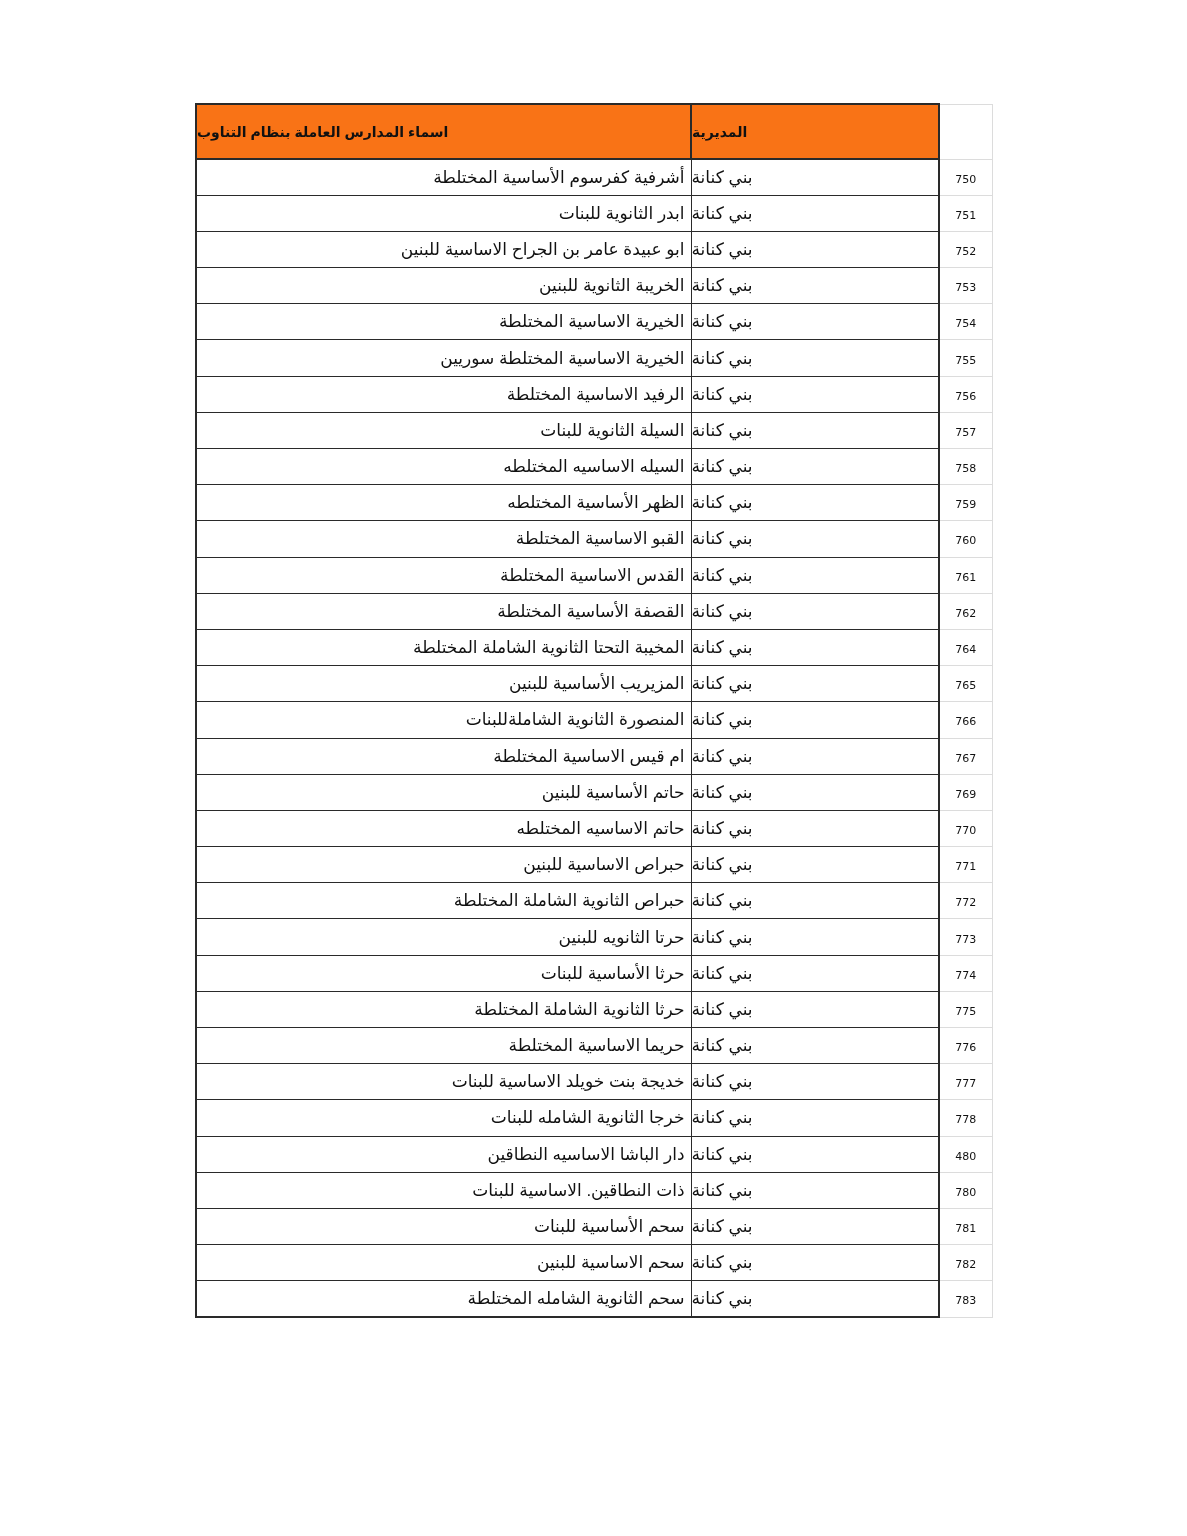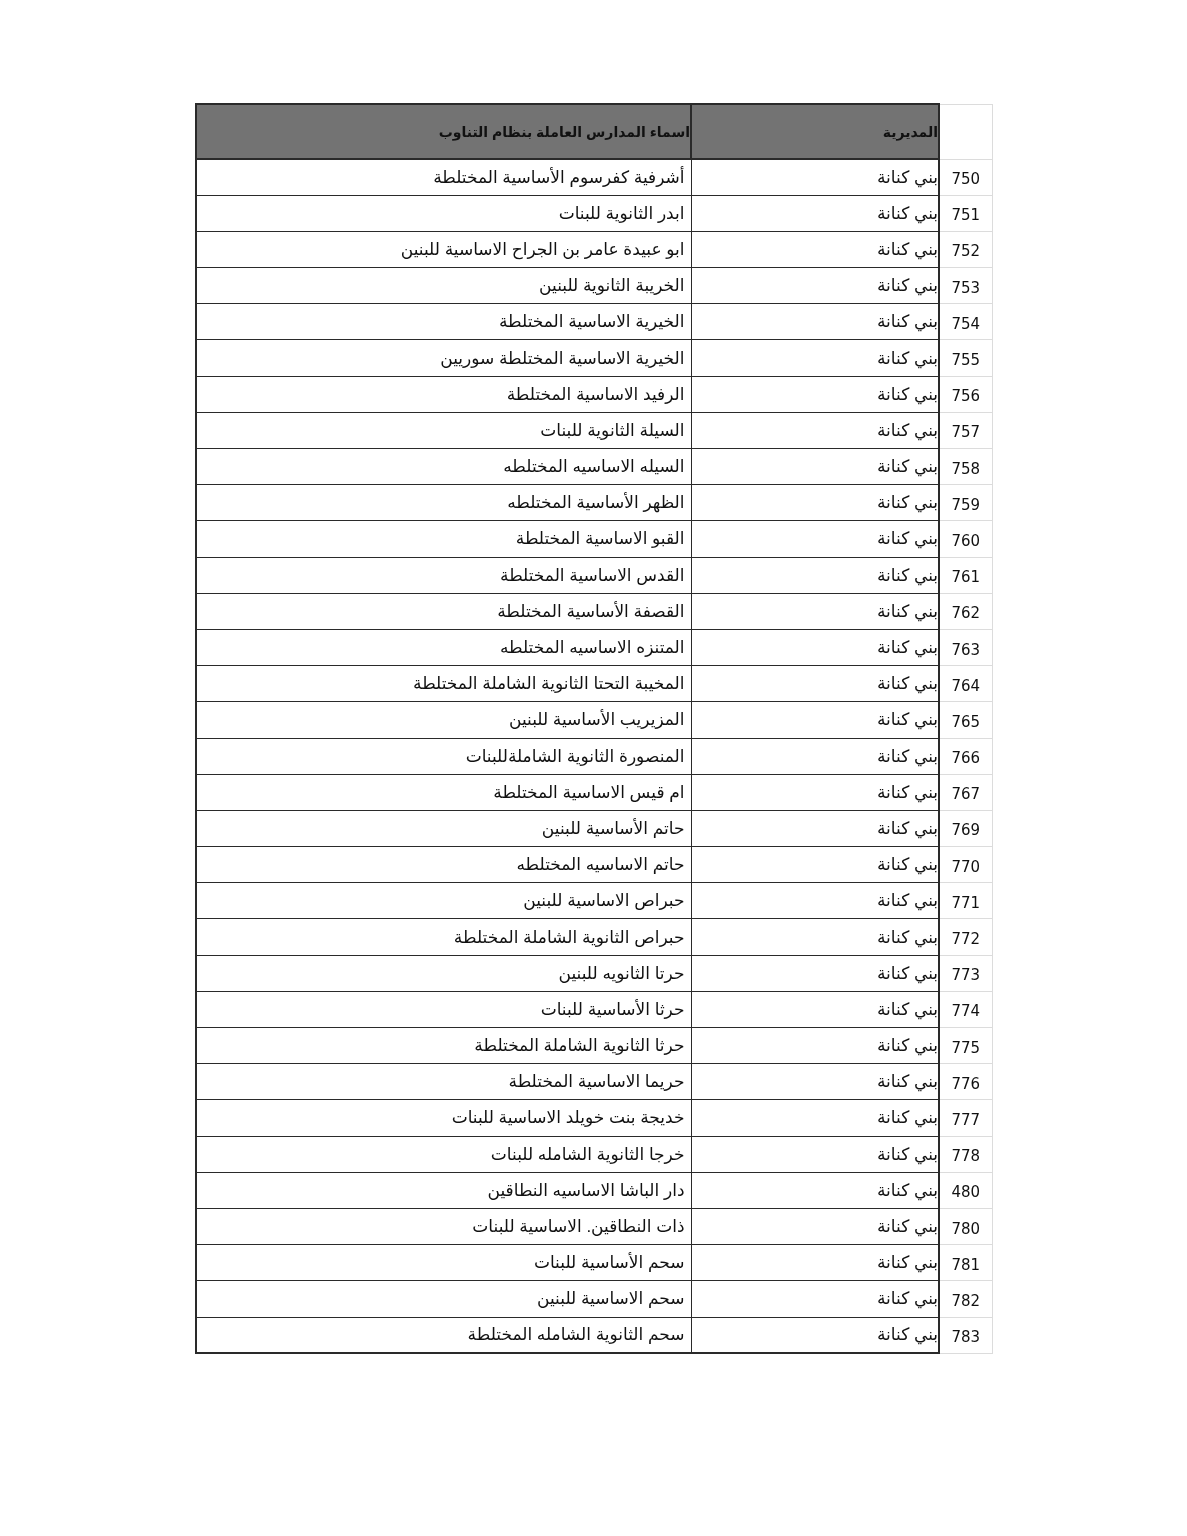--- a/index.html
+++ b/index.html
@@ -6,29 +6,29 @@
   body { width: 1187px; height: 1536px; position: relative; overflow: hidden;
          font-family: "Liberation Sans", "DejaVu Sans", sans-serif; color: #111; }
   .sheet { position: absolute; left: 195px; top: 103px; width: 796px; }
   table { border-collapse: collapse; table-layout: fixed; width: 796px; direction: ltr; }
   col.c-name { width: 495px; }
   col.c-dir { width: 248px; }
   col.c-num { width: 53px; }
   th, td { padding: 0; overflow: hidden; white-space: nowrap; }
   thead tr { height: 55px; }
   tbody tr { height: 36.2px; }
-  th.h-main { background: #737373; border: 2px solid #2a2a2a; font-weight: bold;
-              font-size: 14px; text-align: right; direction: rtl; }
+  th.h-main { background: #f97316; border: 2px solid #2a2a2a; font-weight: bold;
+              font-size: 14px; text-align: left; direction: rtl; }
   th.h-num { background: #ffffff; border: 1px solid #dcdcdc; border-left: none; }
   td.name { border: 1.5px solid #2a2a2a; border-left: 2px solid #2a2a2a; text-align: right;
             direction: rtl; font-size: 17px; padding-right: 6px; }
-  td.dir { border: 1.5px solid #2a2a2a; border-right: 2px solid #2a2a2a; text-align: right;
+  td.dir { border: 1.5px solid #2a2a2a; border-right: 2px solid #2a2a2a; text-align: left;
            direction: rtl; font-size: 17px; }
   td.num { border: 1px solid #dcdcdc; border-left: none; text-align: center;
-           font-size: 15px; padding-top: 4px; font-family: "DejaVu Sans", sans-serif; }
+           font-size: 11px; padding-top: 4px; font-family: "DejaVu Sans", sans-serif; }
   tbody tr:last-child td.name, tbody tr:last-child td.dir { border-bottom: 2px solid #2a2a2a; }
 </style>
 </head>
 <body>
 
 <div class="sheet">
   <table>
     <colgroup>
       <col class="c-name">
         <col class="c-dir">
@@ -101,25 +101,20 @@
           <td class="name">القدس الاساسية المختلطة</td>
           <td class="dir">بني كنانة</td>
           <td class="num">761</td>
         </tr>
         <tr>
           <td class="name">القصفة الأساسية المختلطة</td>
           <td class="dir">بني كنانة</td>
           <td class="num">762</td>
         </tr>
         <tr>
-          <td class="name">المتنزه الاساسيه المختلطه</td>
-          <td class="dir">بني كنانة</td>
-          <td class="num">763</td>
-        </tr>
-        <tr>
           <td class="name">المخيبة التحتا الثانوية الشاملة المختلطة</td>
           <td class="dir">بني كنانة</td>
           <td class="num">764</td>
         </tr>
         <tr>
           <td class="name">المزيريب الأساسية للبنين</td>
           <td class="dir">بني كنانة</td>
           <td class="num">765</td>
         </tr>
         <tr>

